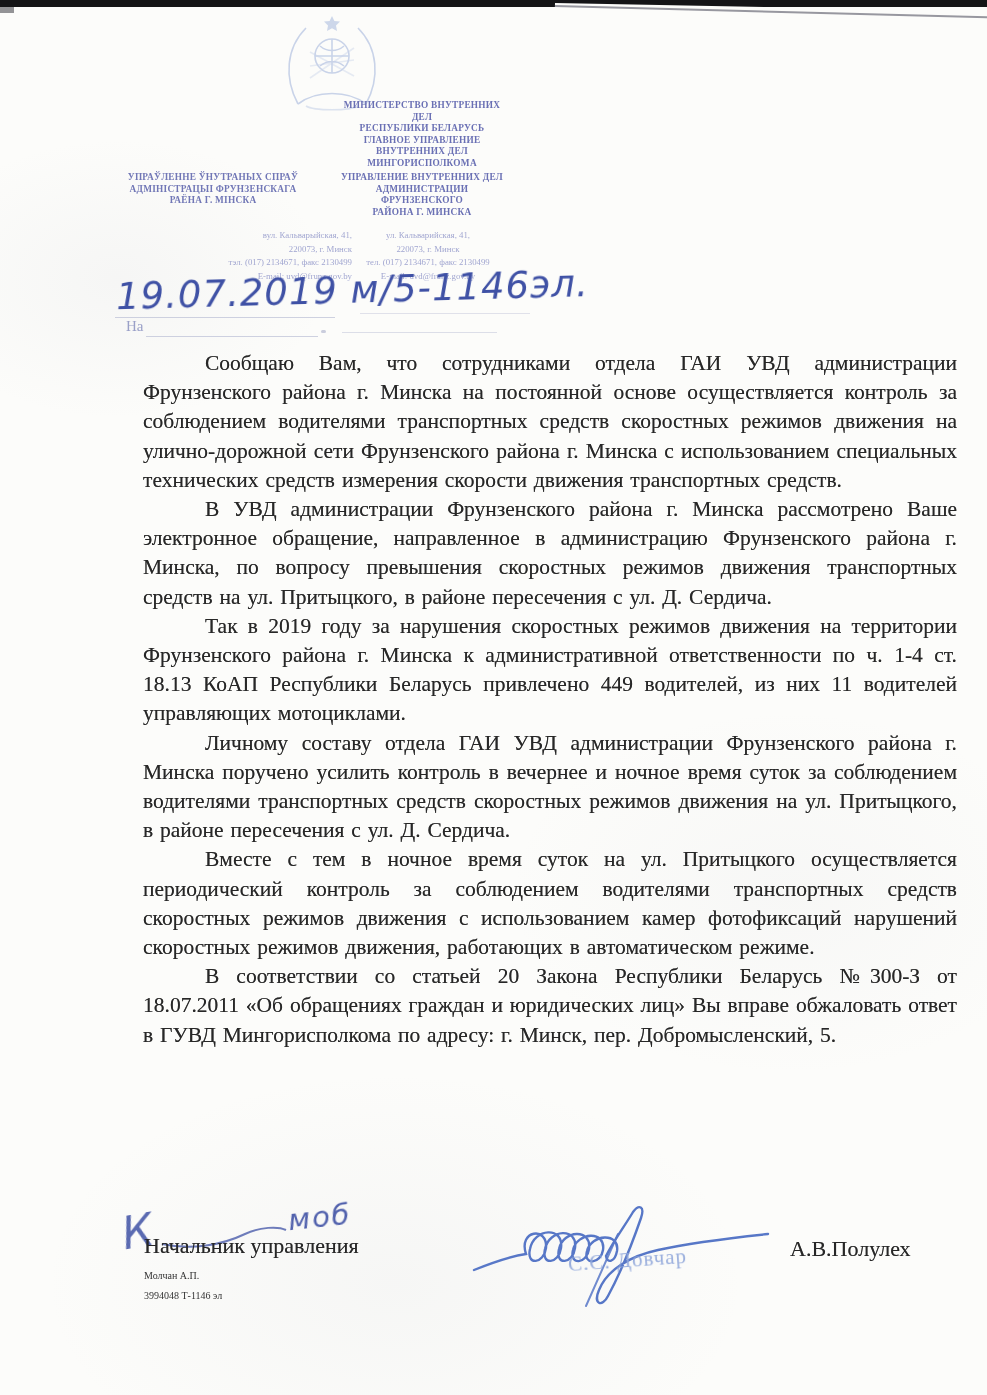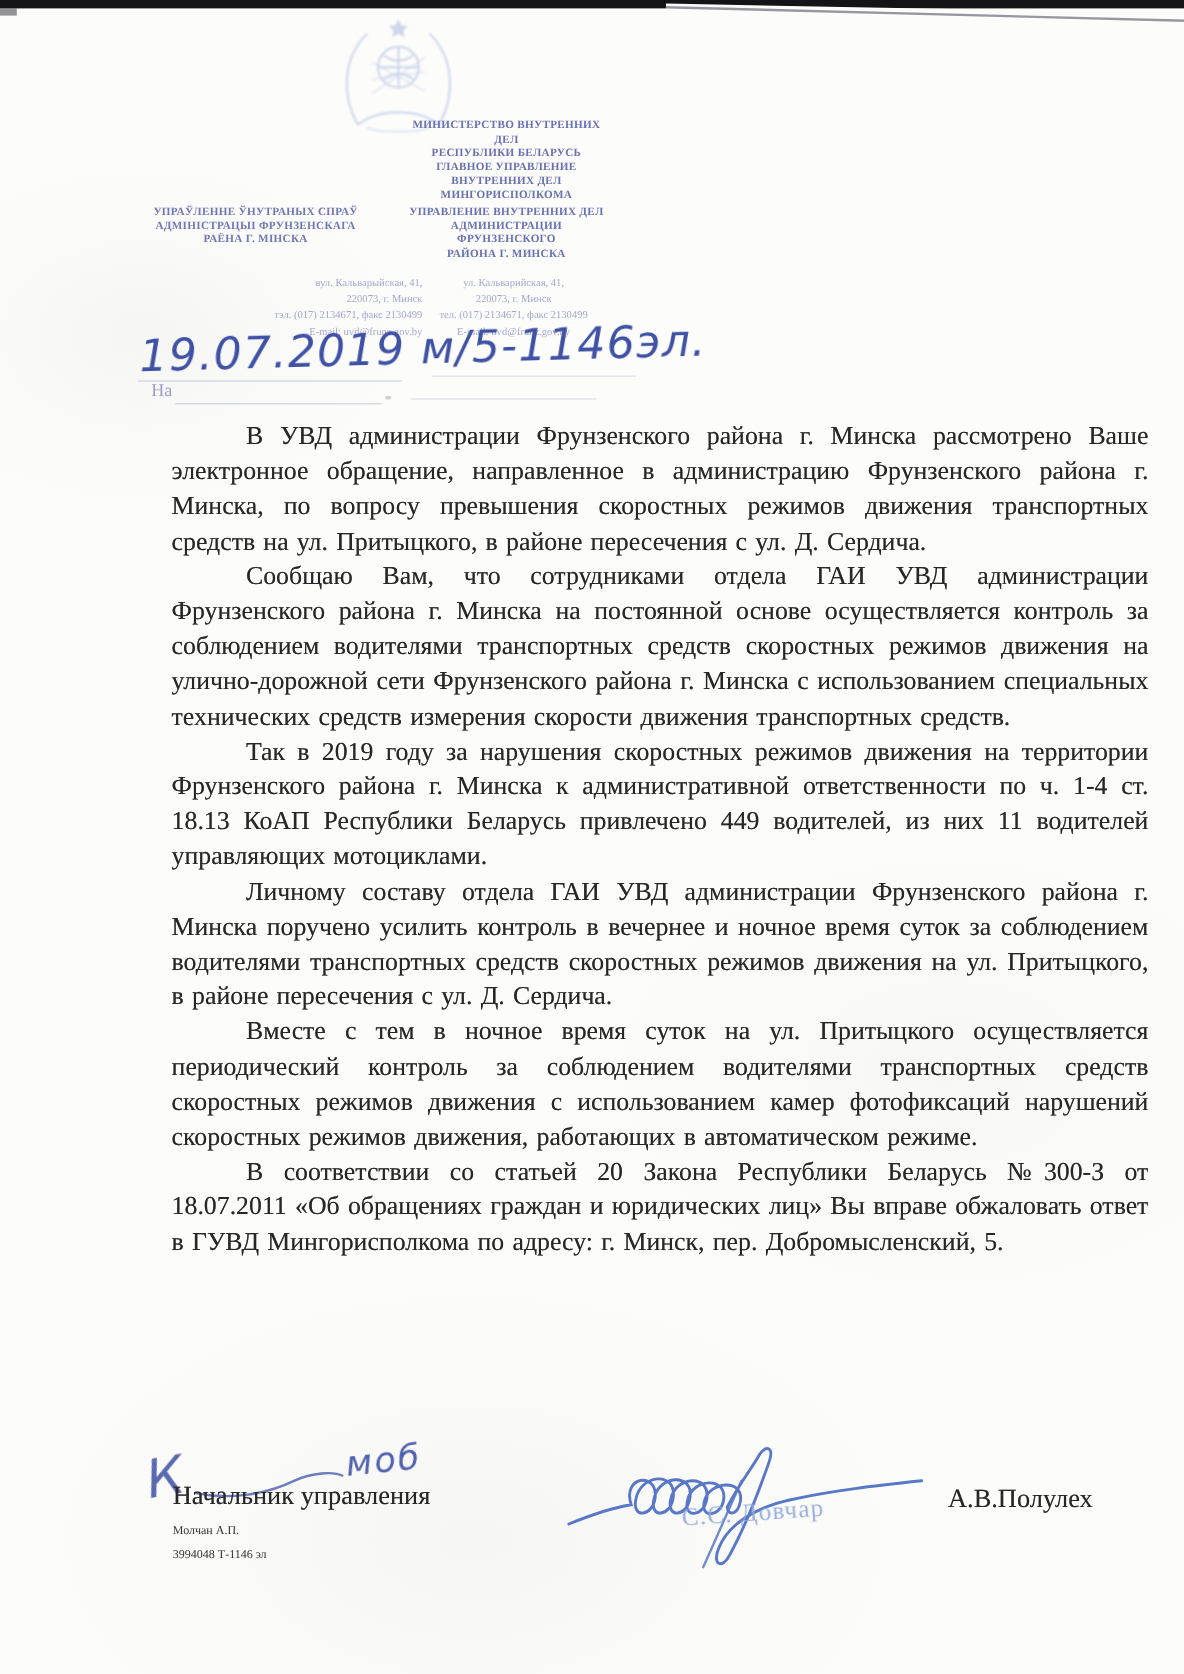--- a/index.html
+++ b/index.html
@@ -142,22 +142,22 @@
 
   <div class="hand-ref">19.07.2019  м/5-1146эл.</div>
   <div class="form-line fl-a"></div>
   <div class="form-line fl-b"></div>
   <div class="na-label">На</div>
   <div class="form-line fl-c"></div>
   <div class="form-dot"></div>
   <div class="form-line fl-d"></div>
 
   <div class="body-text">
+    <p>Сообщаю Вам, что сотрудниками отдела ГАИ УВД администрации Фрунзенского района г. Минска на постоянной основе осуществляется контроль за соблюдением водителями транспортных средств скоростных режимов движения на улично-дорожной сети Фрунзенского района г. Минска с использованием специальных технических средств измерения скорости движения транспортных средств.</p>
     <p>В УВД администрации Фрунзенского района г. Минска рассмотрено Ваше электронное обращение, направленное в администрацию Фрунзенского района г. Минска, по вопросу превышения скоростных режимов движения транспортных средств на ул. Притыцкого, в районе пересечения с ул. Д. Сердича.</p>
-    <p>Сообщаю Вам, что сотрудниками отдела ГАИ УВД администрации Фрунзенского района г. Минска на постоянной основе осуществляется контроль за соблюдением водителями транспортных средств скоростных режимов движения на улично-дорожной сети Фрунзенского района г. Минска с использованием специальных технических средств измерения скорости движения транспортных средств.</p>
     <p>Так в 2019 году за нарушения скоростных режимов движения на территории Фрунзенского района г. Минска к административной ответственности по ч. 1-4 ст. 18.13 КоАП Республики Беларусь привлечено 449 водителей, из них 11 водителей управляющих мотоциклами.</p>
     <p>Личному составу отдела ГАИ УВД администрации Фрунзенского района г. Минска поручено усилить контроль в вечернее и ночное время суток за соблюдением водителями транспортных средств скоростных режимов движения на ул. Притыцкого, в районе пересечения с ул. Д. Сердича.</p>
     <p>Вместе с тем в ночное время суток на ул. Притыцкого осуществляется периодический контроль за соблюдением водителями транспортных средств скоростных режимов движения с использованием камер фотофиксаций нарушений скоростных режимов движения, работающих в автоматическом режиме.</p>
     <p>В соответствии со статьей 20 Закона Республики Беларусь №300-З от 18.07.2011 «Об обращениях граждан и юридических лиц» Вы вправе обжаловать ответ в ГУВД Мингорисполкома по адресу: г. Минск, пер. Добромысленский, 5.</p>
   </div>
 
   <div class="hand-flourish">К</div>
   <div class="hand-note">моб</div>
   <svg class="hand-curve" width="130" height="30" viewBox="0 0 130 30">
     <path d="M2,22 C30,28 60,24 85,12 C100,5 118,4 126,8" fill="none" stroke="#3f51a5" stroke-width="2" opacity="0.75"></path>

